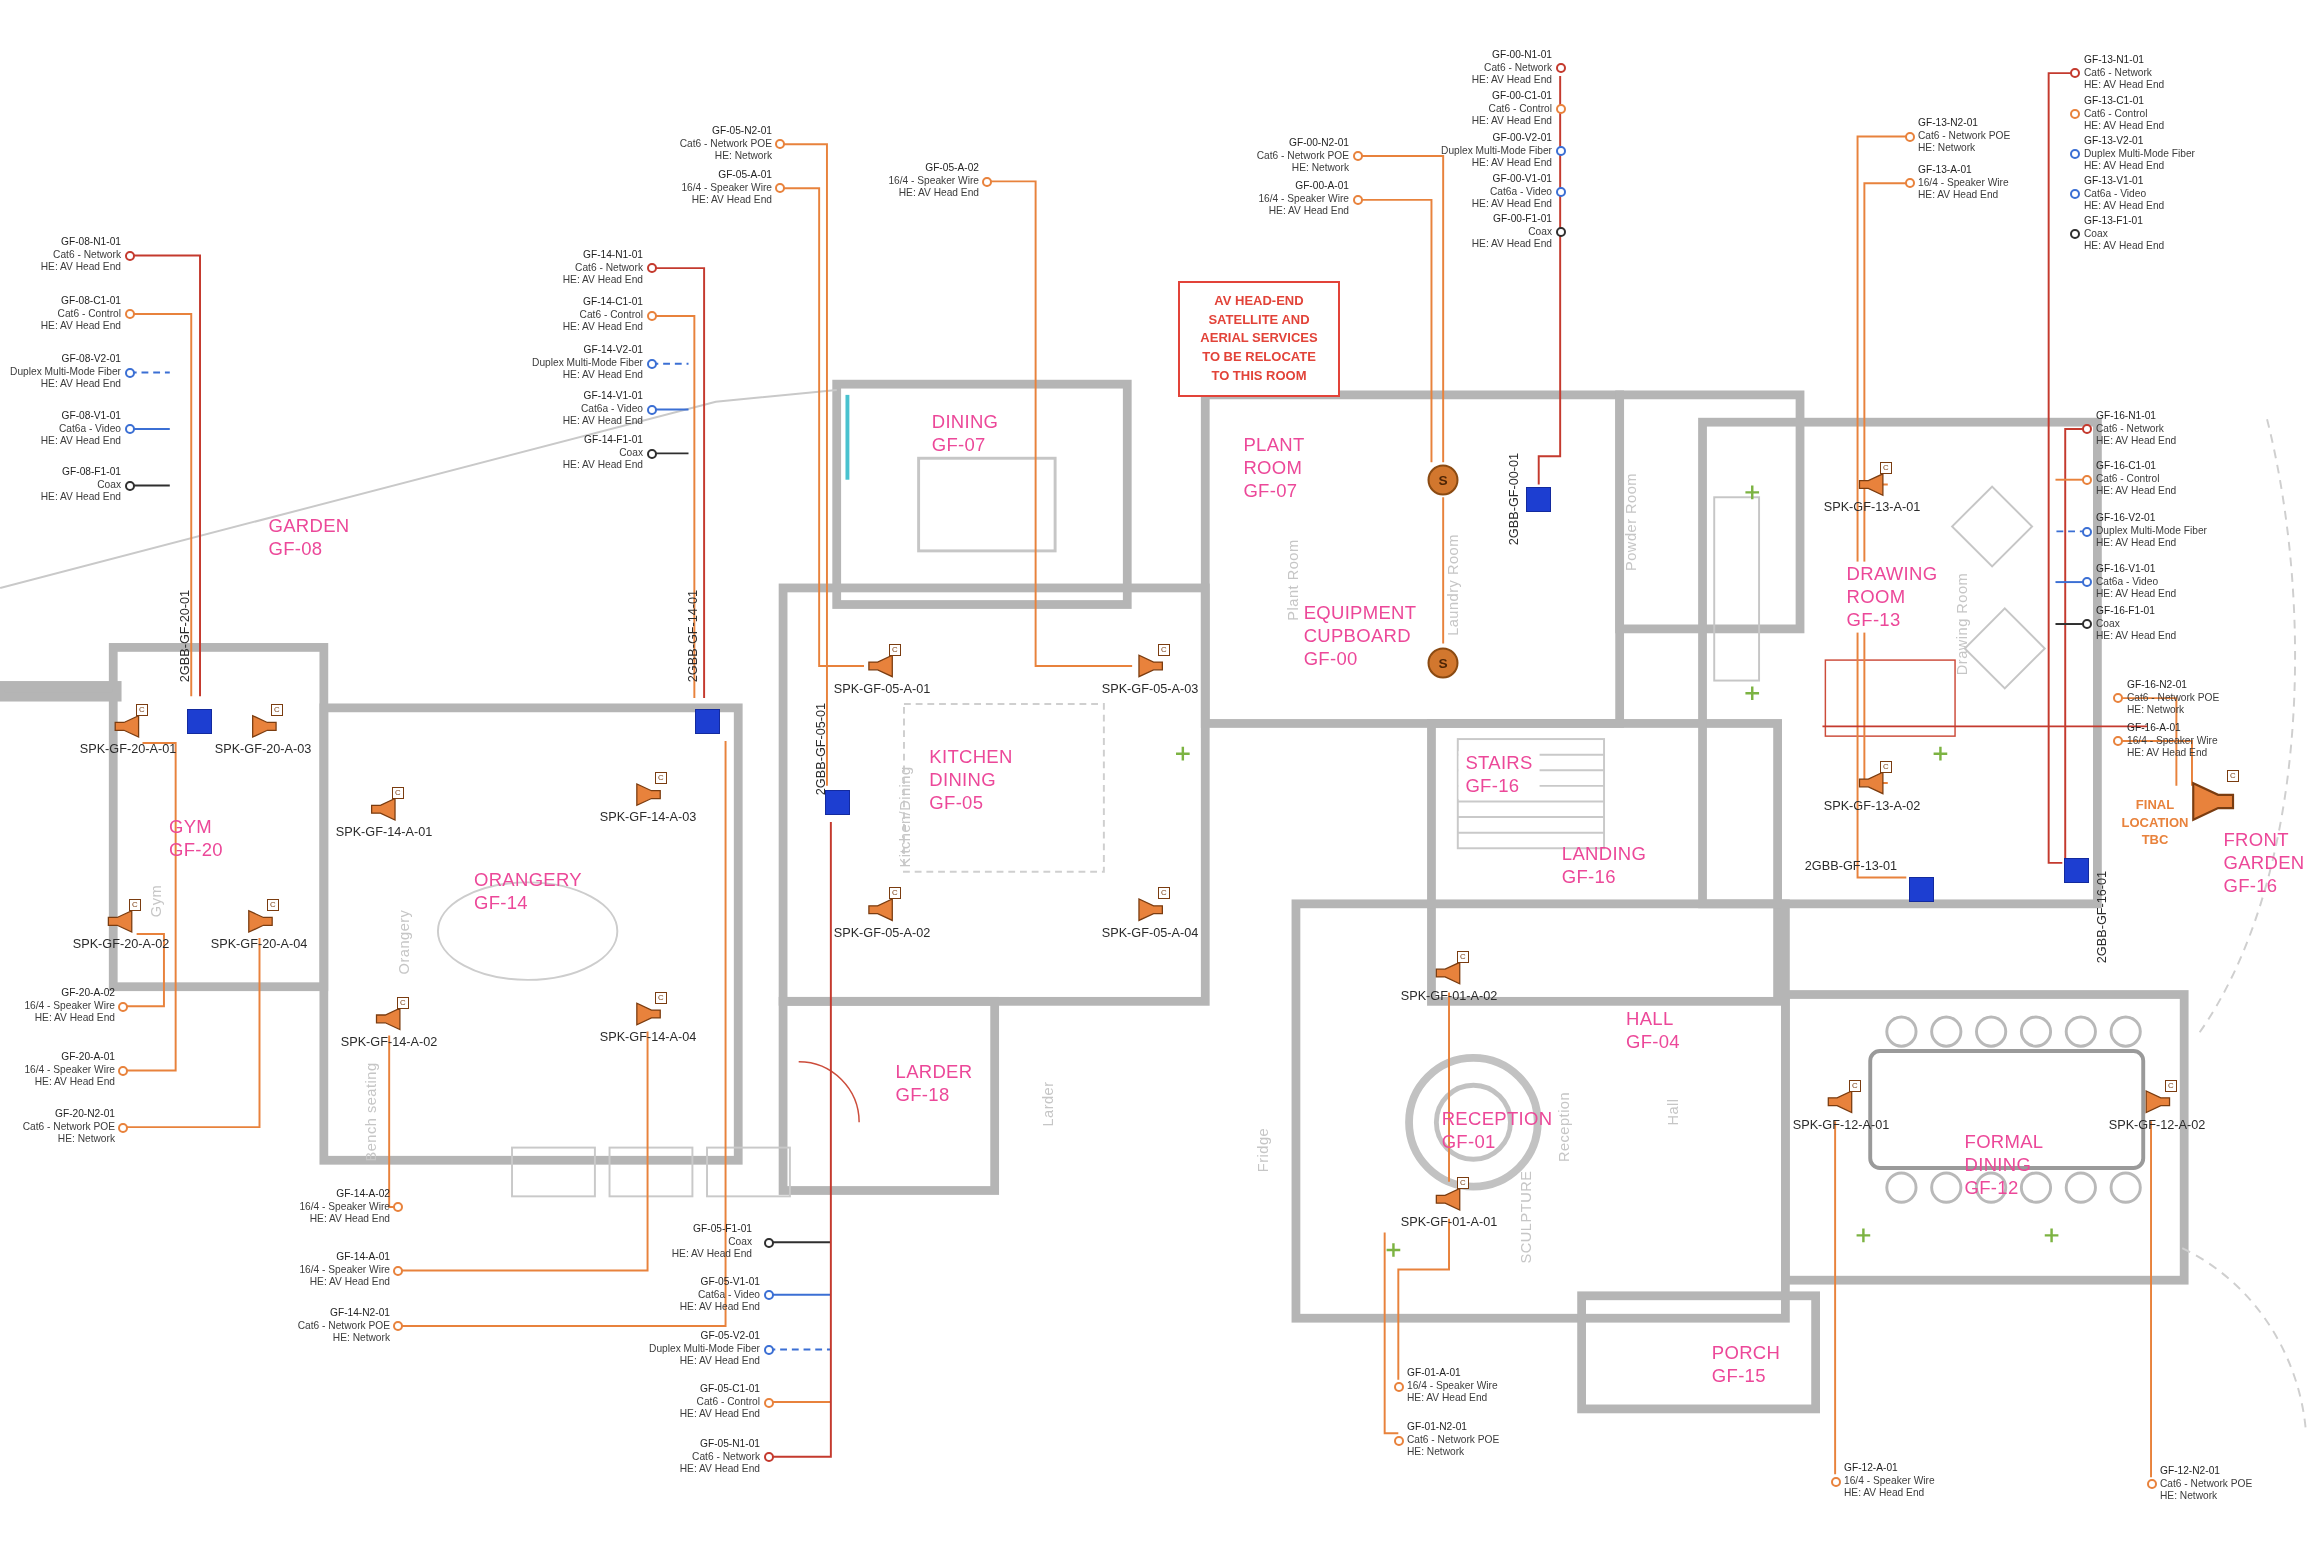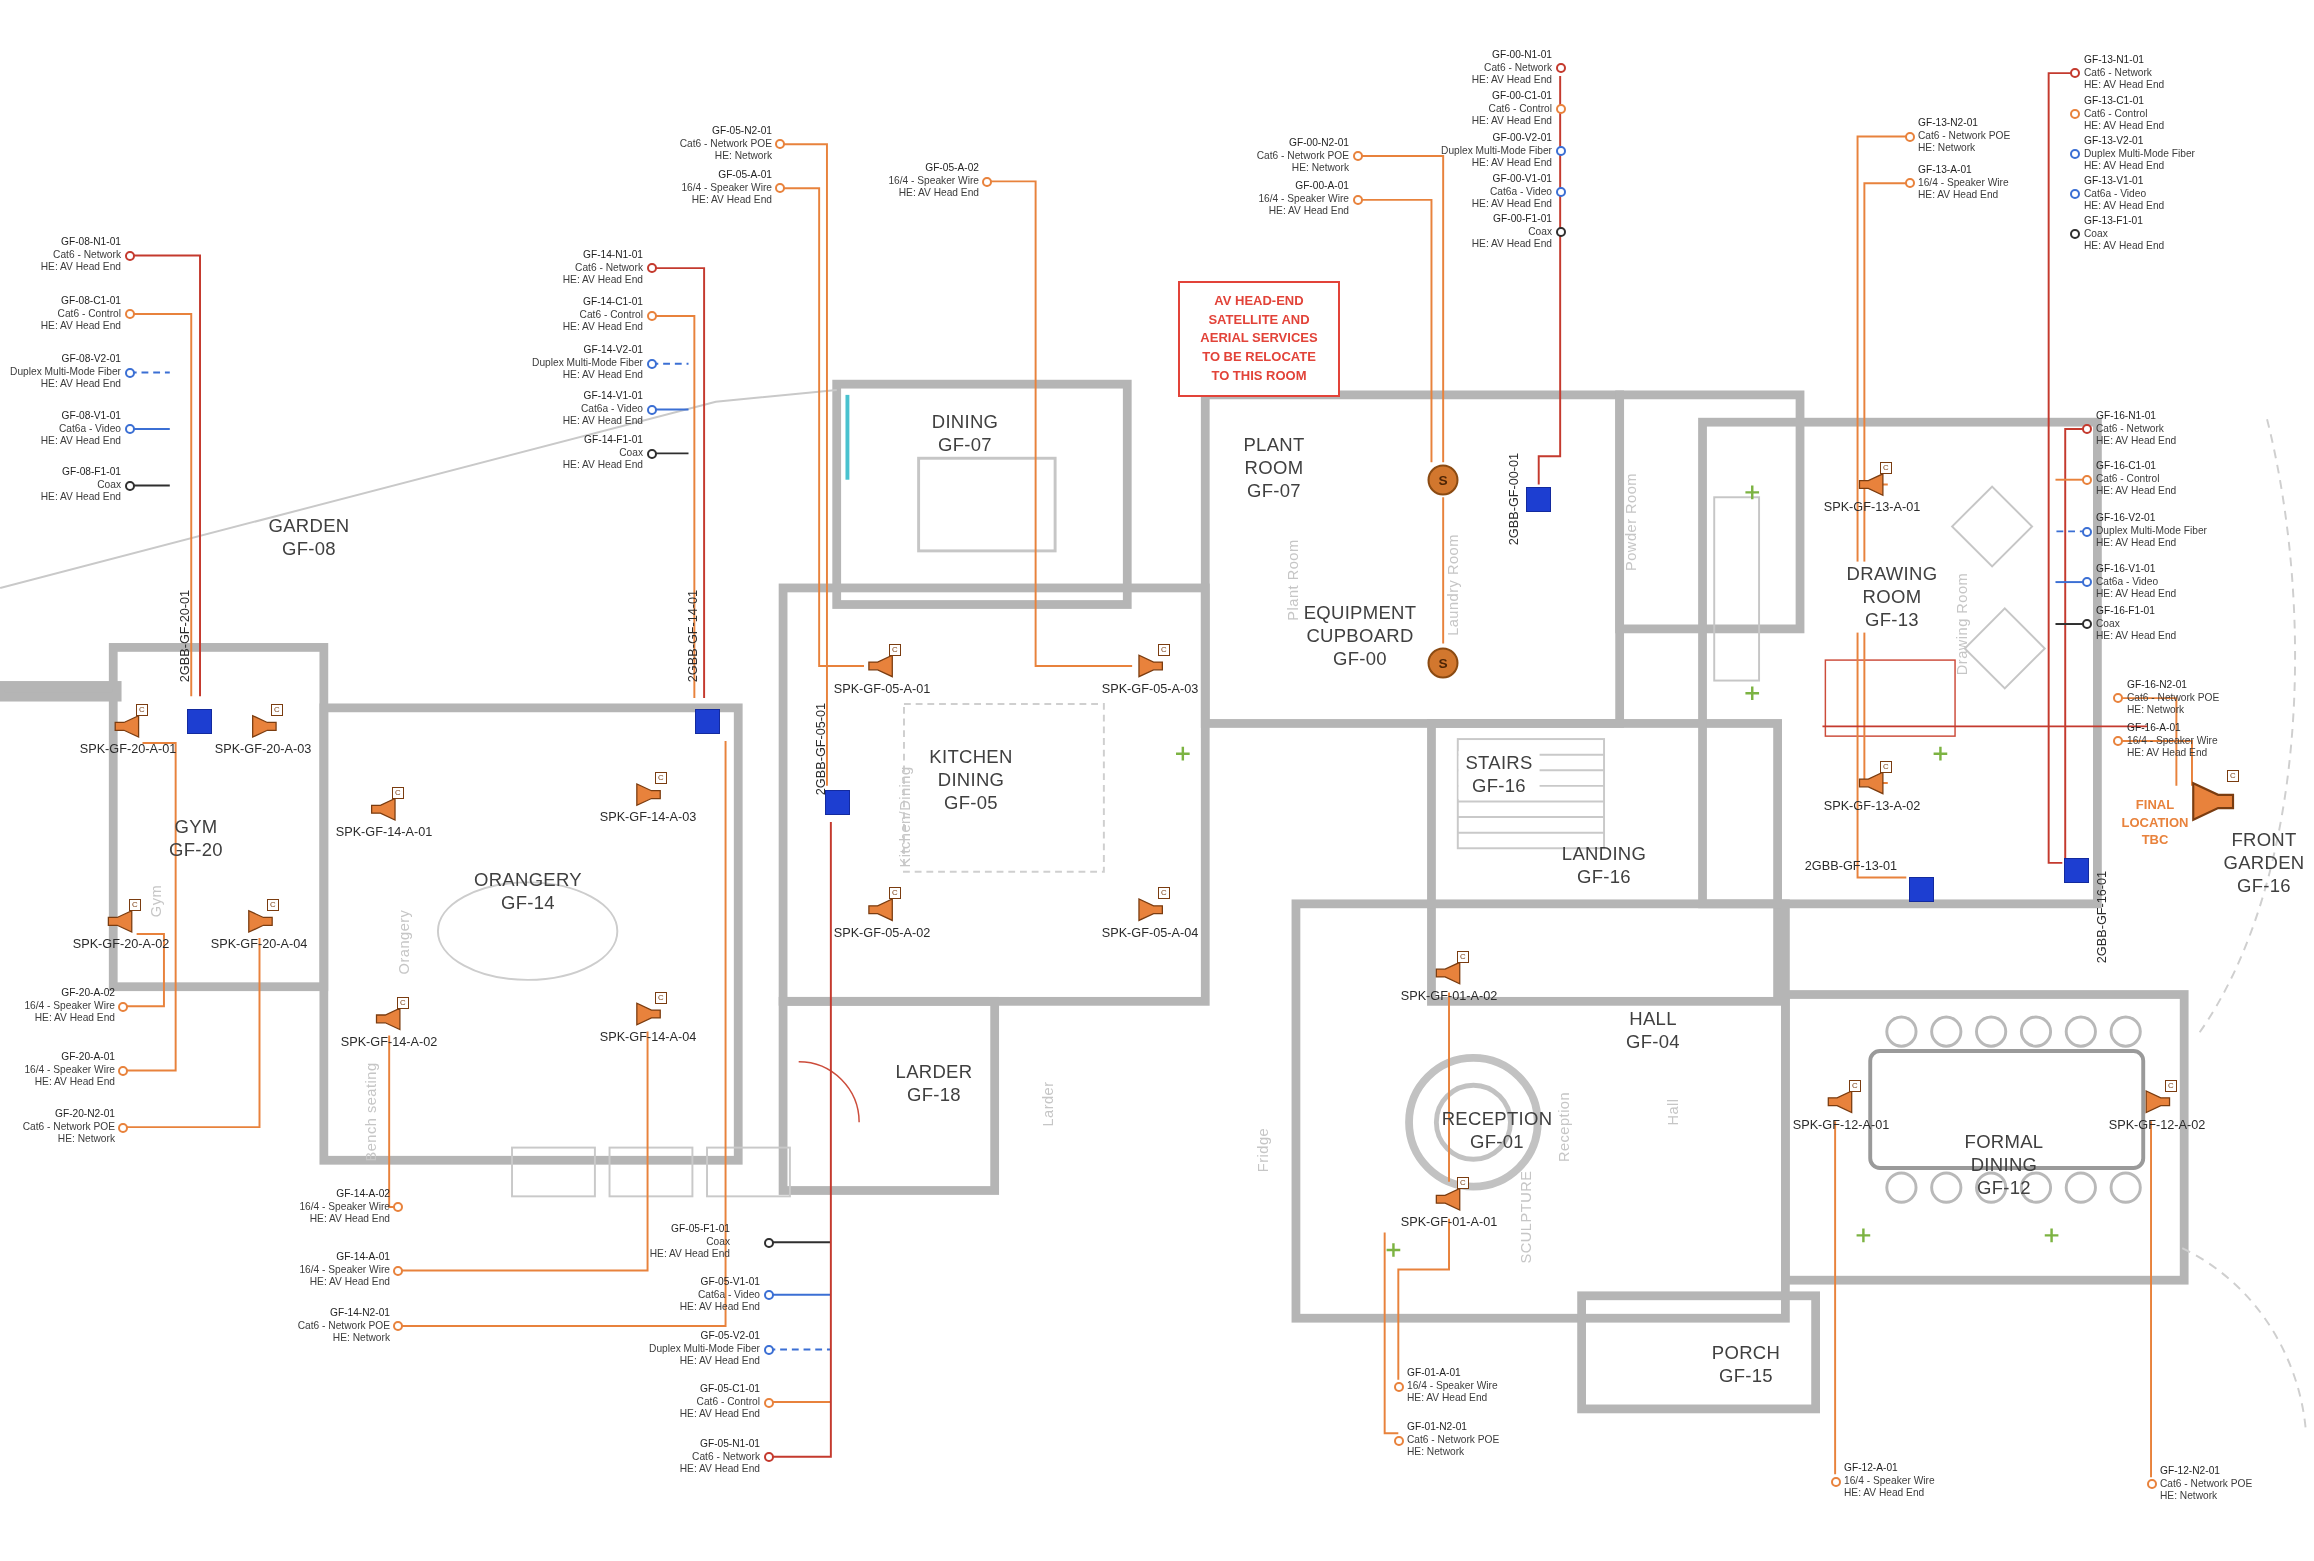--- a/index.html
+++ b/index.html
@@ -3,21 +3,21 @@
 <meta charset="utf-8">
 <style>
   *{box-sizing:border-box}
   html,body{margin:0;padding:0;background:#ffffff}
   #plan{position:relative;width:2314px;height:1561px;background:#fff;overflow:hidden;
         font-family:"Liberation Sans",sans-serif}
   #base-layer{position:absolute;left:0;top:0}
   .callout{position:absolute;font-size:10.2px;line-height:1.24;color:#3c3c3c;white-space:nowrap}
   .callout .co-id{color:#1f1f1f}
   .co-circle{position:absolute;width:9.8px;height:9.8px;border-radius:50%;background:#fff;border:2px solid #000}
-  .room{position:absolute;transform:translate(-50%,-50%);text-align:center;color:#404040;
+  .room{position:absolute;transform:translate(-50%,-50%);color:#ec4899;
         font-size:18.5px;line-height:1.24;letter-spacing:0.3px;white-space:nowrap}
   .room.boxed{background:#fff;padding:1px 6.8px}
   .rot-label{position:absolute;transform:translate(-50%,-50%) rotate(-90deg);color:#c6c6c6;
         font-size:14.6px;white-space:nowrap;letter-spacing:0.5px}
   .spk-label{position:absolute;transform:translateX(-50%);font-size:12.7px;color:#2b2b2b;white-space:nowrap}
   .c-tag{position:absolute;width:11.7px;height:11.7px;border:1px solid #7a3c10;background:#fff;color:#7a3c10;
         font-size:7.8px;line-height:9.8px;text-align:center}
   .keypad{position:absolute;width:25px;height:25px;background:#1d3ed1;border:1px solid #132a9e}
   .kp-label{position:absolute;font-size:12.7px;color:#2b2b2b;white-space:nowrap;transform:translate(-50%,-50%)}
   .kp-label.rot90{transform:translate(-50%,-50%) rotate(-90deg)}
@@ -524,21 +524,21 @@
       <div class="co-type">16/4 - Speaker Wire</div>
       <div class="co-he">HE: AV Head End</div>
     </div>
     <div class="co-circle" style="left: 393px; top: 1266px; border-color: rgb(232, 130, 60);"></div>
     <div class="callout" style="top: 1307px; width: 254px; left: 136px; text-align: right;">
       <div class="co-id">GF-14-N2-01</div>
       <div class="co-type">Cat6 - Network POE</div>
       <div class="co-he">HE: Network</div>
     </div>
     <div class="co-circle" style="left: 393px; top: 1321px; border-color: rgb(232, 130, 60);"></div>
-    <div class="callout" style="top: 1223px; width: 254px; left: 476px; text-align: right;">
+    <div class="callout" style="top: 1223px; width: 254px; left: 498px; text-align: right;">
       <div class="co-id">GF-05-F1-01</div>
       <div class="co-type">Coax</div>
       <div class="co-he">HE: AV Head End</div>
     </div>
     <div class="co-circle" style="left: 764px; top: 1238px; border-color: rgb(47, 47, 47);"></div>
     <div class="callout" style="top: 1276px; width: 254px; left: 506px; text-align: right;">
       <div class="co-id">GF-05-V1-01</div>
       <div class="co-type">Cat6a - Video</div>
       <div class="co-he">HE: AV Head End</div>
     </div>

